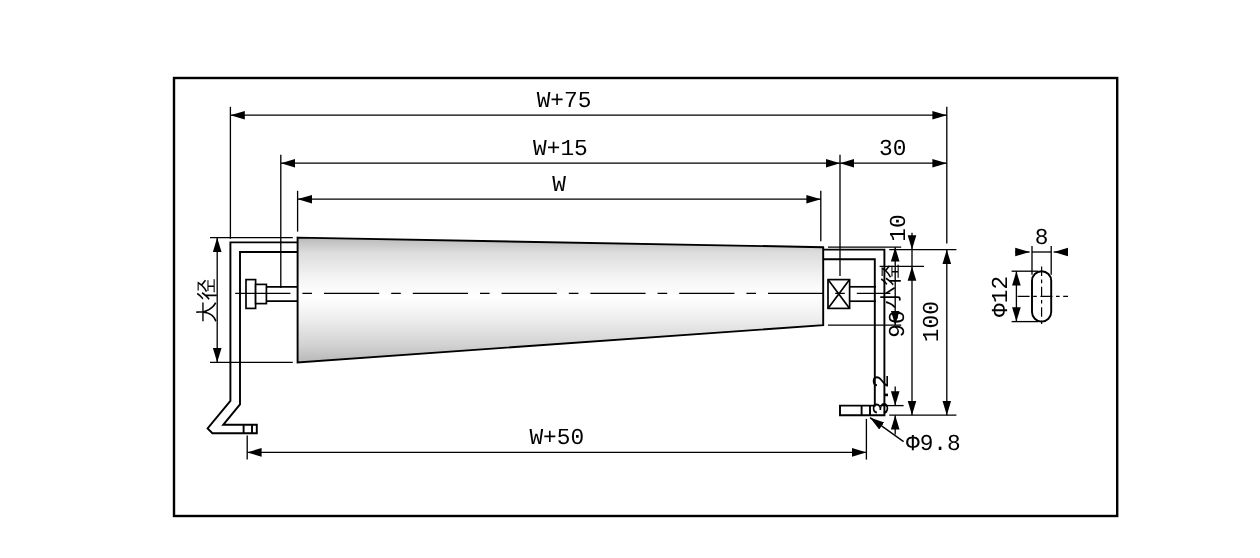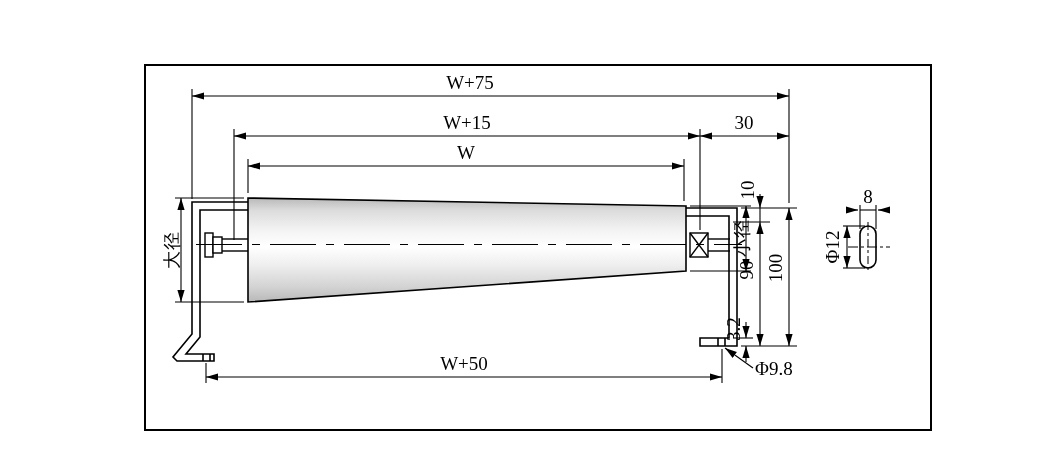--- a/index.html
+++ b/index.html
@@ -1,17 +1,17 @@
 <!DOCTYPE html>
 <html><head>
 <meta charset="utf-8">
 <style>
   html,body{margin:0;padding:0;background:#ffffff;}
   .canvas{position:relative;width:1050px;height:465px;background:#ffffff;overflow:hidden;
-          font-family:Liberation Serif, serif;}
+          font-family:Liberation Mono, monospace;}
   svg{position:absolute;left:0;top:0;}
   text{fill:#000;stroke:none;}
   .dim{font-size:19px;}
   .cjk{font-size:18px;letter-spacing:1px;}
 </style>
 </head>
 <body>
 
 <div class="canvas">
 <svg width="1050" height="465" viewBox="0 0 1050 465">

